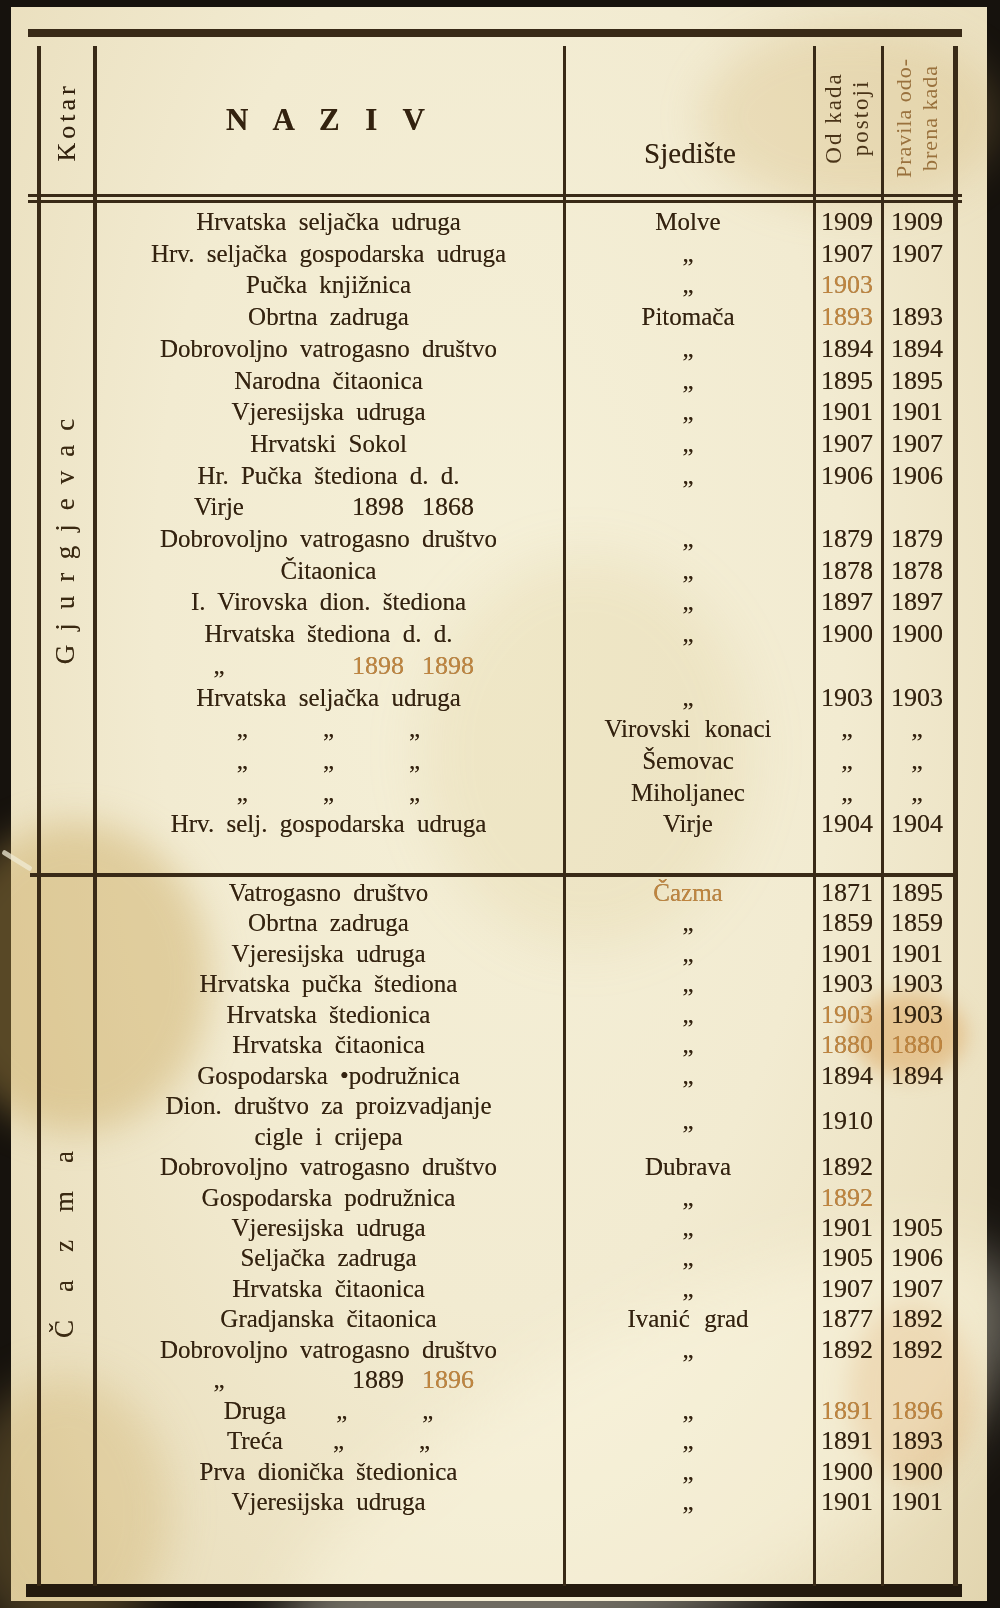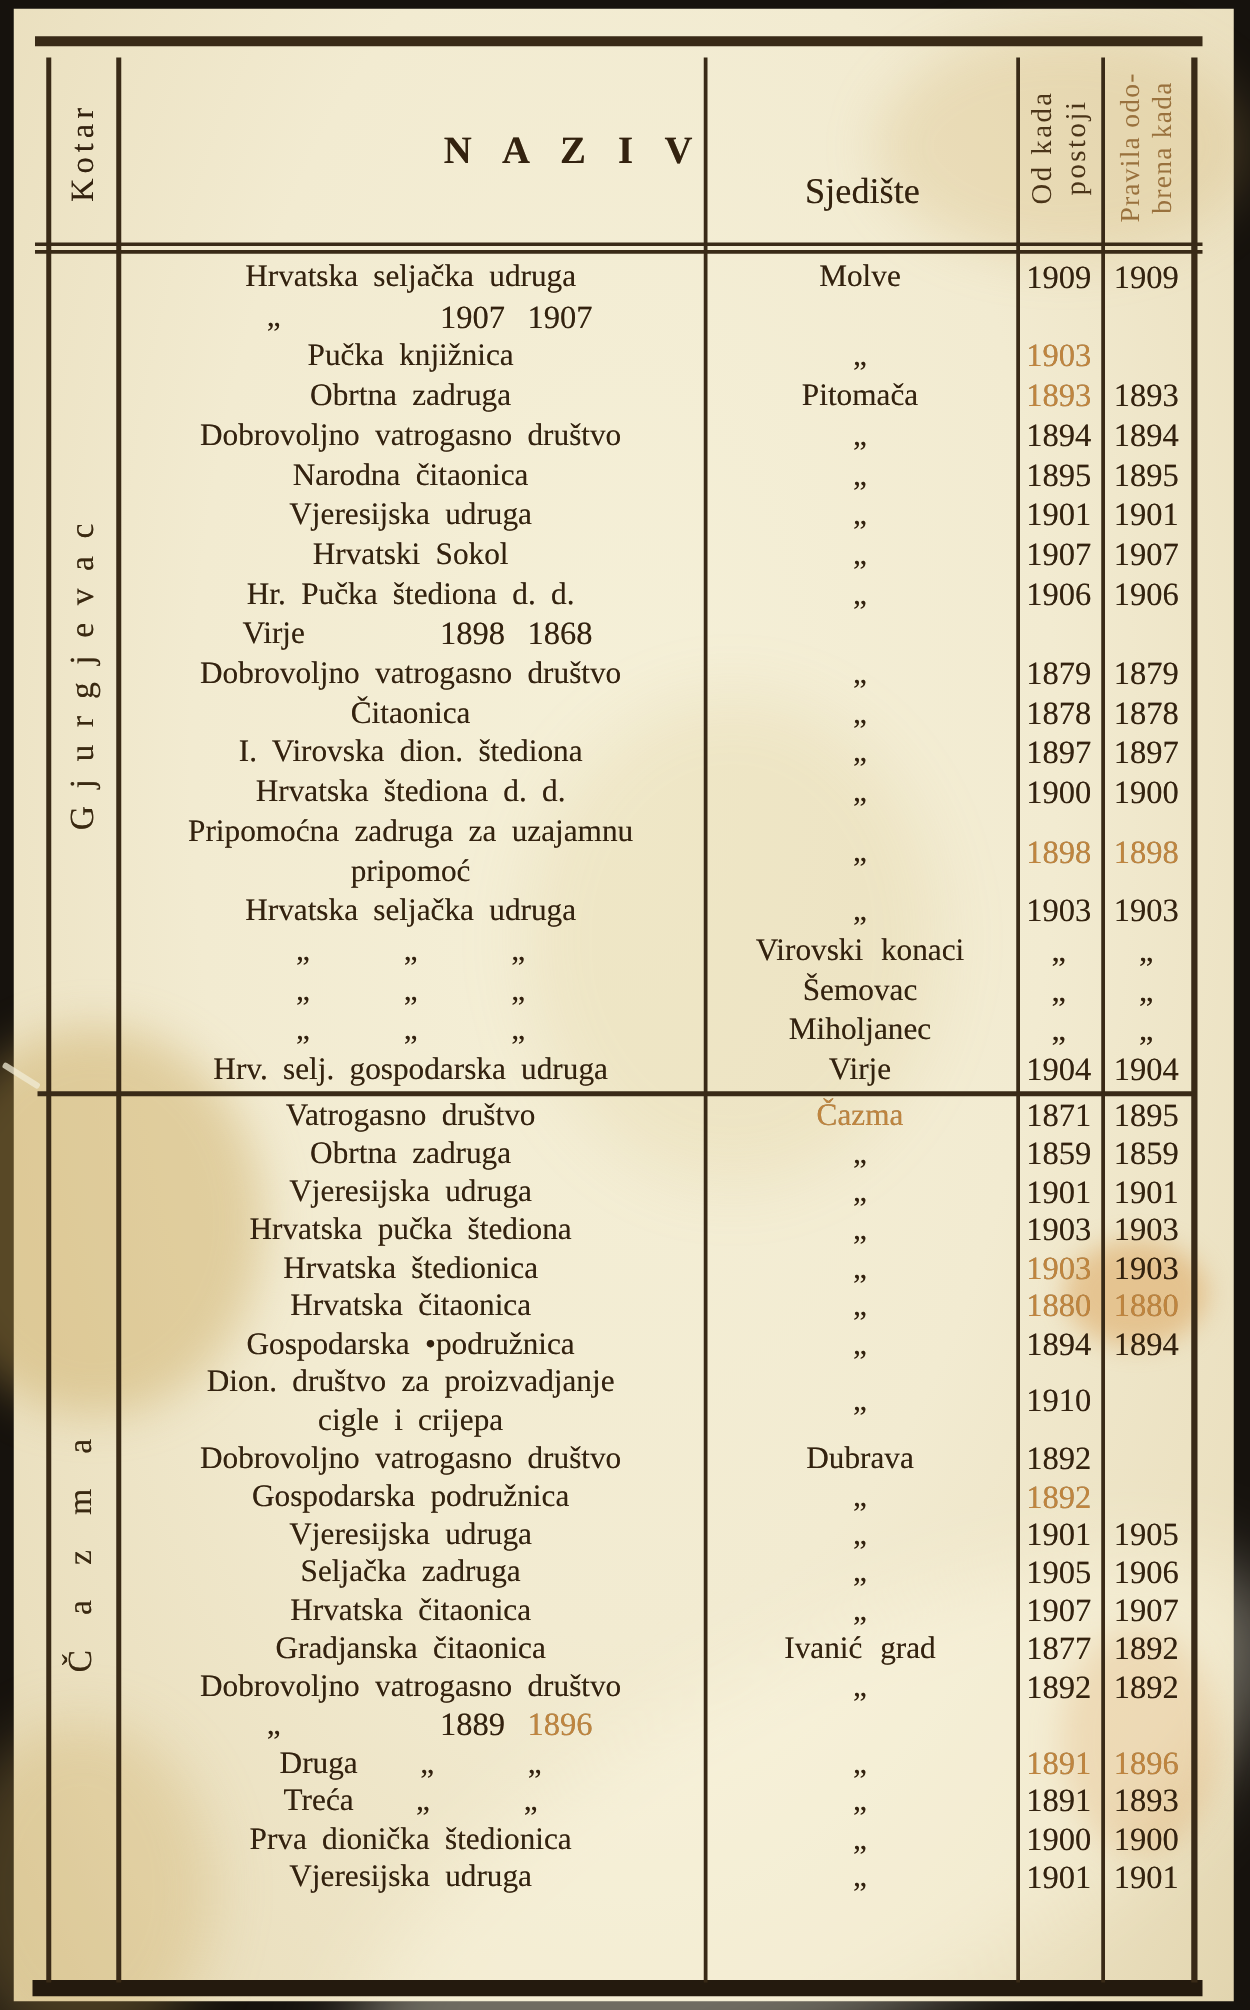--- a/index.html
+++ b/index.html
@@ -12,21 +12,21 @@
   .paper{
     position:absolute;left:11px;top:7px;width:976px;height:1594px;
     background:radial-gradient(ellipse at 50% 38%, #f5f0d8 0%, #f2ebd1 50%, #eadfbe 85%, #e2d5af 100%);
   }
   .stain{position:absolute;pointer-events:none;border-radius:50%;}
   .line{position:absolute;background:#392a17;}
   .vline{top:46px;height:1540px;}
   .hdr-label{position:absolute;display:flex;align-items:center;justify-content:center;text-align:center;}
   .rot{transform:rotate(-90deg);white-space:pre-line;}
   .hdr-kotar{left:-3px;top:102px;width:140px;height:40px;font-size:26px;letter-spacing:4px;}
-  .hdr-naziv{left:97px;top:96px;width:466px;height:48px;font-size:31px;letter-spacing:9px;font-weight:bold;font-stretch:normal;justify-content:flex-end;}
+  .hdr-naziv{left:97px;top:96px;width:466px;height:48px;font-size:31px;letter-spacing:9px;font-weight:bold;font-stretch:normal;}
   .hdr-sjediste{left:567px;top:100px;width:246px;height:42px;font-size:29px;margin-top:32px;}
   .hdr-od{left:772px;top:89px;width:150px;height:58px;font-size:23px;line-height:27px;letter-spacing:2px;color:#4a3418;}
   .hdr-pravila{left:842px;top:89px;width:150px;height:58px;font-size:22px;line-height:26px;letter-spacing:1px;color:#99713d;}
   .sec-rows{position:absolute;left:37px;width:916px;display:flex;flex-direction:column;}
   #sec0{top:206px;height:666px;}
   #sec1{top:878px;height:640px;}
   .row{display:flex;align-items:stretch;}
   #sec0 .row{line-height:31.7px;}
   #sec1 .row{line-height:30.45px;}
   .cell{display:flex;align-items:center;justify-content:center;font-size:25px;}
@@ -97,20 +97,21 @@
   <div class="row">
     <div class="cell c-gap"></div>
     <div class="cell c-naziv txt">Hrvatska seljačka udruga</div>
     <div class="cell c-sjediste txt">Molve</div>
     <div class="cell c-od txt">1909</div>
     <div class="cell c-pravila txt">1909</div>
   </div>
 
   <div class="row">
     <div class="cell c-gap"></div>
+    <div class="cell c-naziv txt">Hrv. seljačka gospodarska udruga</div>
     <div class="cell c-sjediste txt">„</div>
     <div class="cell c-od txt">1907</div>
     <div class="cell c-pravila txt">1907</div>
   </div>
 
   <div class="row">
     <div class="cell c-gap"></div>
     <div class="cell c-naziv txt">Pučka knjižnica</div>
     <div class="cell c-sjediste txt">„</div>
     <div class="cell c-od txt faded">1903</div>
@@ -199,22 +200,20 @@
   <div class="row">
     <div class="cell c-gap"></div>
     <div class="cell c-naziv txt">Hrvatska štediona d. d.</div>
     <div class="cell c-sjediste txt">„</div>
     <div class="cell c-od txt">1900</div>
     <div class="cell c-pravila txt">1900</div>
   </div>
 
   <div class="row">
     <div class="cell c-gap"></div>
-    <div class="cell c-naziv txt">Pripomoćna zadruga za uzajamnu
-pripomoć</div>
     <div class="cell c-sjediste txt">„</div>
     <div class="cell c-od txt faded">1898</div>
     <div class="cell c-pravila txt faded">1898</div>
   </div>
 
   <div class="row">
     <div class="cell c-gap"></div>
     <div class="cell c-naziv txt">Hrvatska seljačka udruga</div>
     <div class="cell c-sjediste txt">„</div>
     <div class="cell c-od txt">1903</div>

